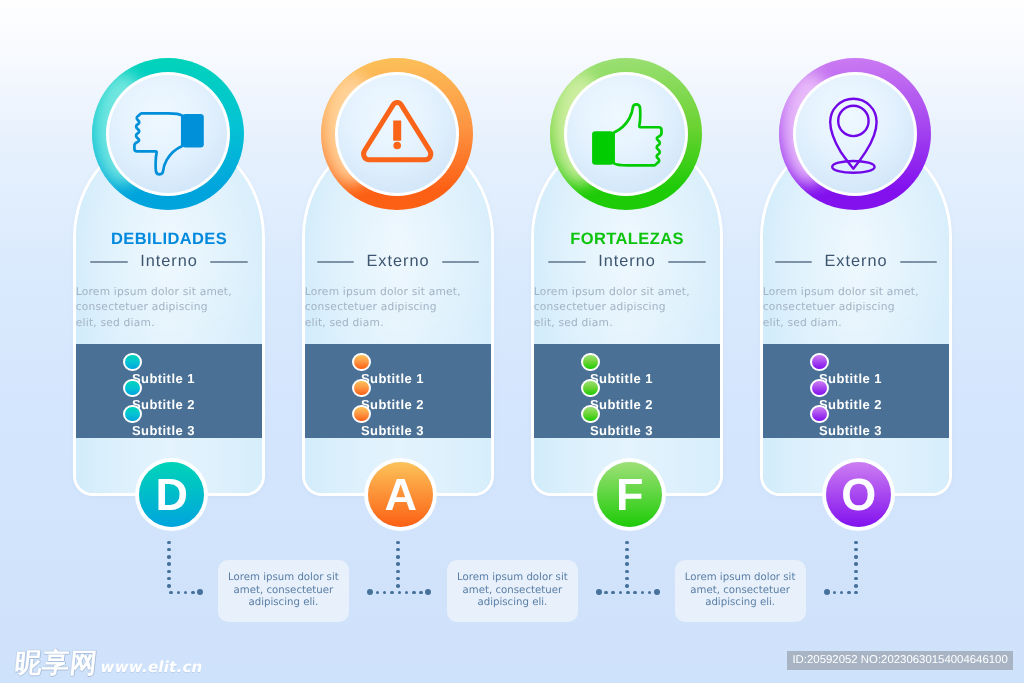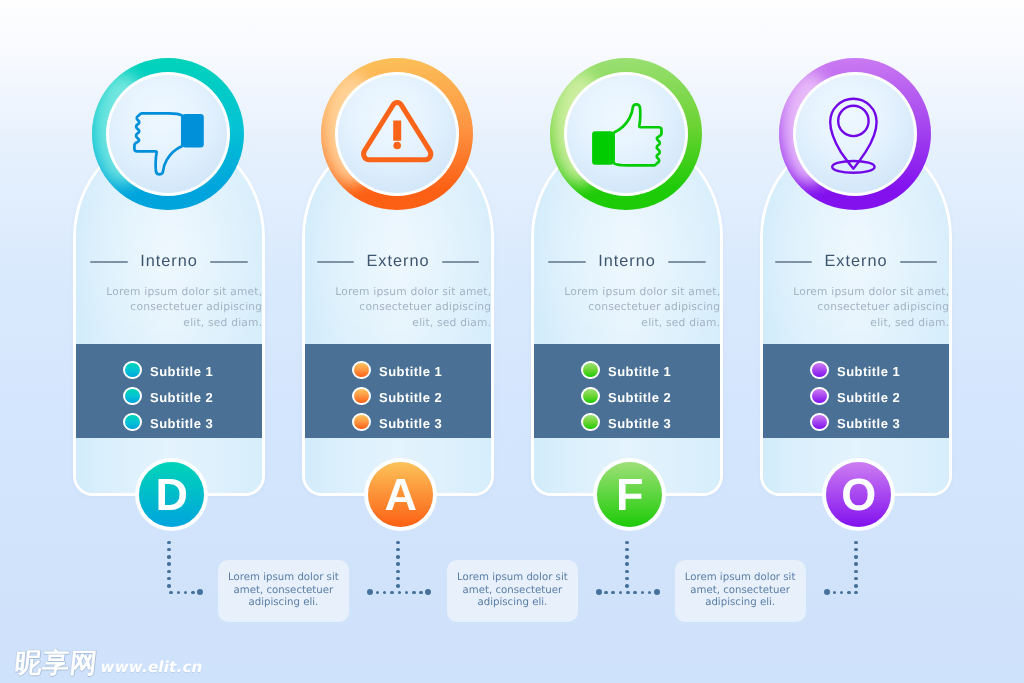--- a/index.html
+++ b/index.html
@@ -20,28 +20,28 @@
         overflow:hidden;}
   .card-inner{position:absolute;left:0;top:36px;width:186.5px;height:321px;}
 
   .ctitle{position:absolute;left:0;top:58px;width:186.5px;text-align:center;
           font-size:16.5px;font-weight:bold;letter-spacing:0.4px;}
   .subrow{position:absolute;left:0;top:80px;width:186.5px;display:flex;align-items:center;
           justify-content:center;gap:12.4px;}
   .subrow .dash{width:37.4px;height:2px;background:#7f93a8;border-radius:1px;flex:none;}
   .subtxt{font-size:16.3px;color:#3d556e;letter-spacing:1.0px;white-space:nowrap;
           position:relative;top:-0.5px;}
-  .cbody{position:absolute;left:0;top:112px;width:186.5px;text-align:right;
+  .cbody{position:absolute;left:0;top:112px;width:186.5px;text-align:left;
          font-family:"DejaVu Sans",sans-serif;
          font-size:10.7px;line-height:15.3px;color:#a3b3c4;letter-spacing:0.2px;
          white-space:pre-line;}
 
   .bar{position:absolute;left:0;top:172px;width:186.5px;height:93.5px;background:#4a7195;}
   .blist{position:absolute;left:47.7px;top:8.6px;}
-  .brow{display:flex;align-items:flex-end;height:26.3px;}
+  .brow{display:flex;align-items:flex-start;height:26.3px;flex-direction:column;}
   .bdot{width:14.2px;height:14.2px;border-radius:50%;border:2.4px solid #ffffff;flex:none;
         box-sizing:content-box;}
   .blabel{margin-left:8.4px;font-size:13px;font-weight:bold;color:#ffffff;letter-spacing:0.45px;
           white-space:nowrap;}
 
   
   .ring{position:absolute;left:16.2px;top:58px;width:152px;height:152px;border-radius:50%;}
   .ring .outer{position:absolute;inset:0;border-radius:50%;overflow:hidden;}
   .ring .glow{position:absolute;left:2px;top:14px;width:56px;height:112px;border-radius:50%;
               filter:blur(8px);opacity:.9;}
@@ -87,20 +87,21 @@
 </style>
 </head>
 <body>
 
 <div id="stage">
 
   <div id="cols">
       <div class="col" style="left: 75.8px;">
         <div class="card">
           <div class="card-inner">
+            <div class="ctitle" style="color:#0089dd">DEBILIDADES</div>
             <div class="subrow">
               <span class="dash"></span>
               <span class="subtxt">Interno</span>
               <span class="dash"></span>
             </div>
             <div class="cbody">Lorem ipsum dolor sit amet,
 consectetuer adipiscing
 elit, sed diam.</div>
             <div class="bar">
               <div class="blist">
@@ -182,20 +183,21 @@
             </svg>
           </div>
         </div>
         <div class="badge" style="background: linear-gradient(rgb(252, 195, 90), rgb(252, 96, 20)); left: 63.5px; top: 462px;">
           <span>A</span>
         </div>
       </div>
       <div class="col" style="left: 533.8px;">
         <div class="card">
           <div class="card-inner">
+            <div class="ctitle" style="color:#0cc40c">FORTALEZAS</div>
             <div class="subrow">
               <span class="dash"></span>
               <span class="subtxt">Interno</span>
               <span class="dash"></span>
             </div>
             <div class="cbody">Lorem ipsum dolor sit amet,
 consectetuer adipiscing
 elit, sed diam.</div>
             <div class="bar">
               <div class="blist">
@@ -342,13 +344,14 @@
       <div class="note" style="left:217.8px">Lorem ipsum dolor sit amet, consectetuer adipiscing eli.</div>
       <div class="note" style="left:446.8px">Lorem ipsum dolor sit amet, consectetuer adipiscing eli.</div>
       <div class="note" style="left:674.5px">Lorem ipsum dolor sit amet, consectetuer adipiscing eli.</div>
     </div>
 
   <div class="wm">
     <span class="wm-logo">昵享网</span>
     <span class="wm-site">www.elit.cn</span>
   </div>
 
+  <div class="idbar">ID:20592052 NO:20230630154004646100</div>
 </div>
 
 </body></html>

